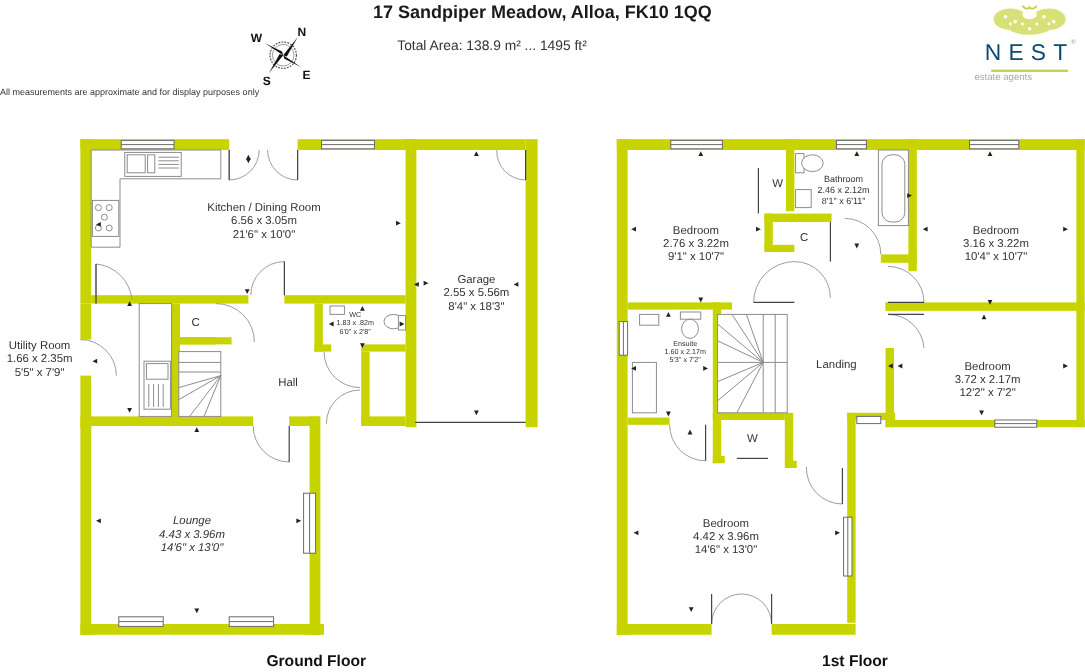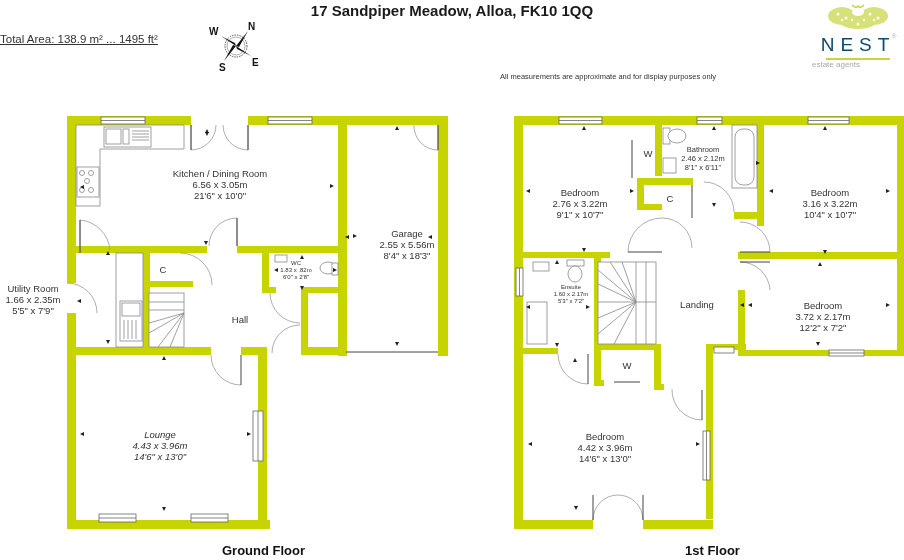--- a/index.html
+++ b/index.html
@@ -1,20 +1,20 @@
 <!DOCTYPE html>
 <html><head>
 <meta charset="utf-8">
 <style>
   html,body{margin:0;padding:0;background:#ffffff;}
   body{width:904px;height:560px;position:relative;overflow:hidden;font-family:"Liberation Sans",sans-serif;color:#222;}
   .abs{position:absolute;}
   #title{left:0;width:904px;top:2px;text-align:center;font-weight:bold;font-size:15px;color:#1a1a1a;}
-  #area{left:0;width:820px;top:33px;text-align:left;font-size:11.5px;color:#333;text-decoration:underline;}
-  #disclaimer{left:0;width:716px;top:72px;text-align:right;font-size:7.5px;color:#333;}
+  #area{left:0;width:820px;top:33px;text-align:center;font-size:11.5px;color:#333;}
+  #disclaimer{left:0;width:716px;top:72px;text-align:left;font-size:7.5px;color:#333;}
   #logo{left:812px;top:0px;width:92px;height:70px;}
   #logo .nest{position:absolute;left:4px;top:34px;width:84px;text-align:center;font-size:19px;letter-spacing:6px;color:#0c4a6e;font-weight:normal;}
   #logo .line{position:absolute;left:14px;top:58px;width:64px;height:1.5px;background:#c6d34a;}
   #logo .sub{position:absolute;left:0;top:60px;width:92px;text-align:left;font-size:8px;color:#aaa;}
   #logo .reg{position:absolute;left:80px;top:33px;font-size:6px;color:#aaa;}
   #compass{left:204px;top:16px;width:70px;height:56px;}
   .floor-label{font-weight:bold;font-size:13px;color:#111;}
   #gf-label{left:222px;top:543px;}
   #ff-label{left:685px;top:543px;text-align:right;}
   svg text{font-family:"Liberation Sans",sans-serif;}
@@ -359,21 +359,21 @@
     <polygon points="700,444 696,442 696,446"></polygon>
     <polygon points="576,510 574,506 578,506"></polygon>
   </g>
 </svg>
 
 <div class="room-label" style="left:150px;top:168px;width:140px;">
   <span>Kitchen / Dining Room</span>
   <span>6.56 x 3.05m</span>
   <span>21'6" x 10'0"</span>
 </div>
-<div class="room-label" style="left:364px;top:228px;width:86px;">
+<div class="room-label" style="left:354px;top:228px;width:86px;">
   <span>Garage</span>
   <span>2.55 x 5.56m</span>
   <span>8'4" x 18'3"</span>
 </div>
 <div class="room-label" style="left:0px;top:283px;width:66px;">
   <span>Utility Room</span>
   <span>1.66 x 2.35m</span>
   <span>5'5" x 7'9"</span>
 </div>
 <div class="room-label tiny" style="left:276px;top:260px;width:40px;">

